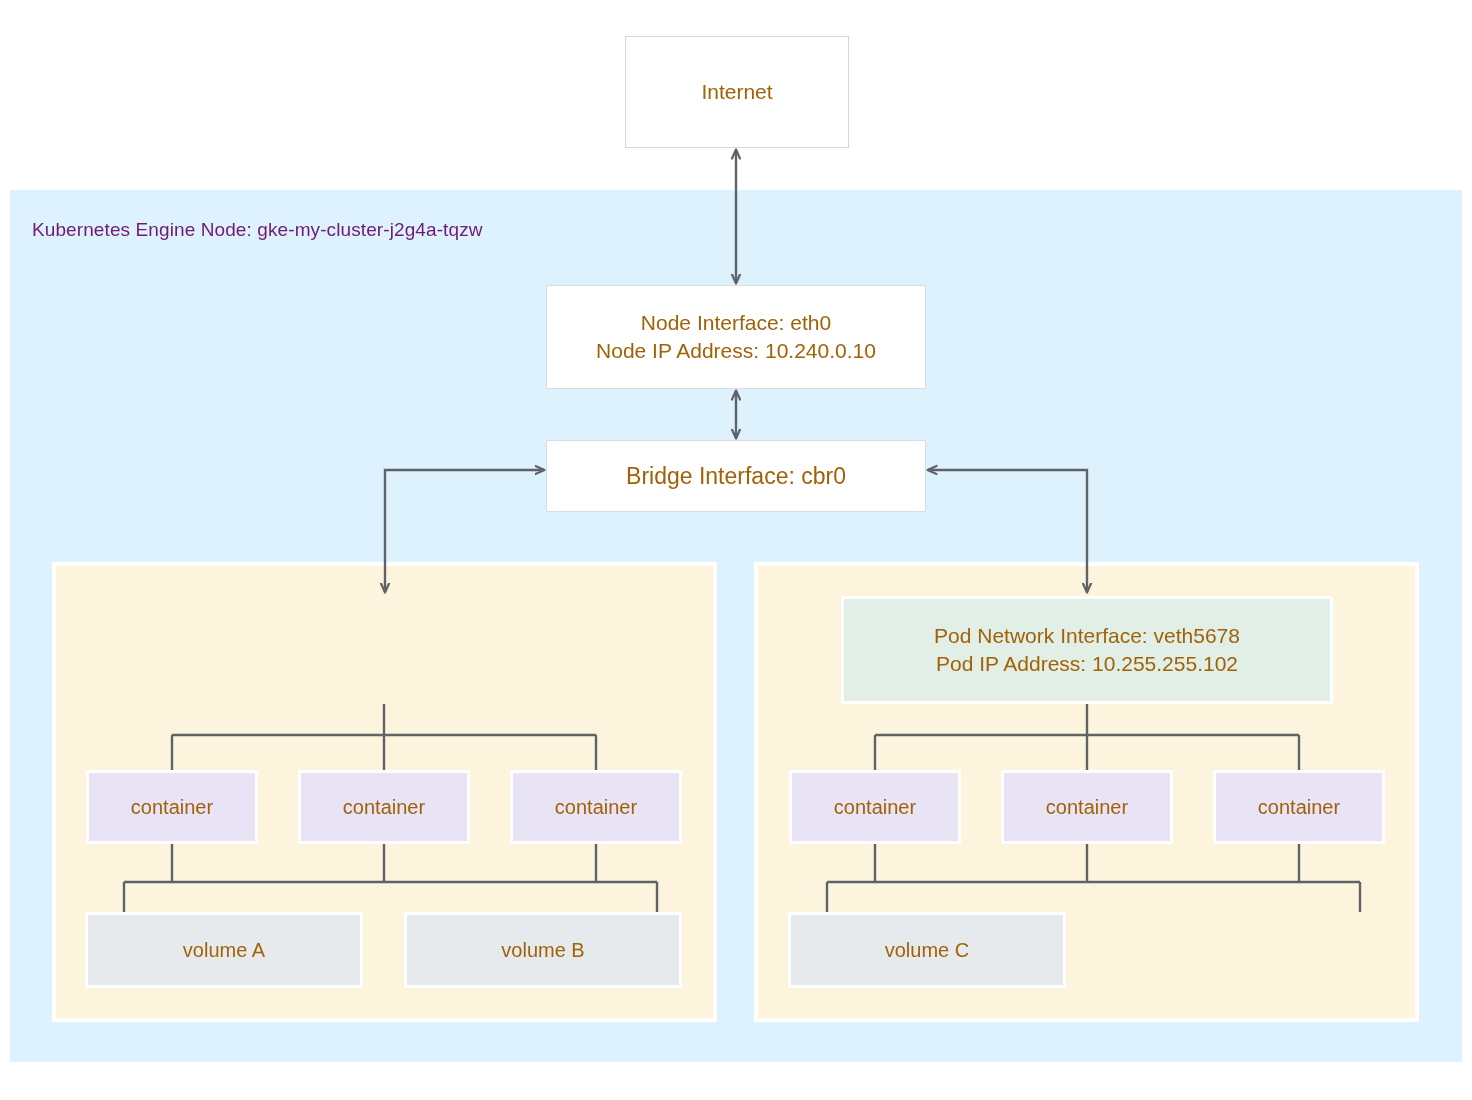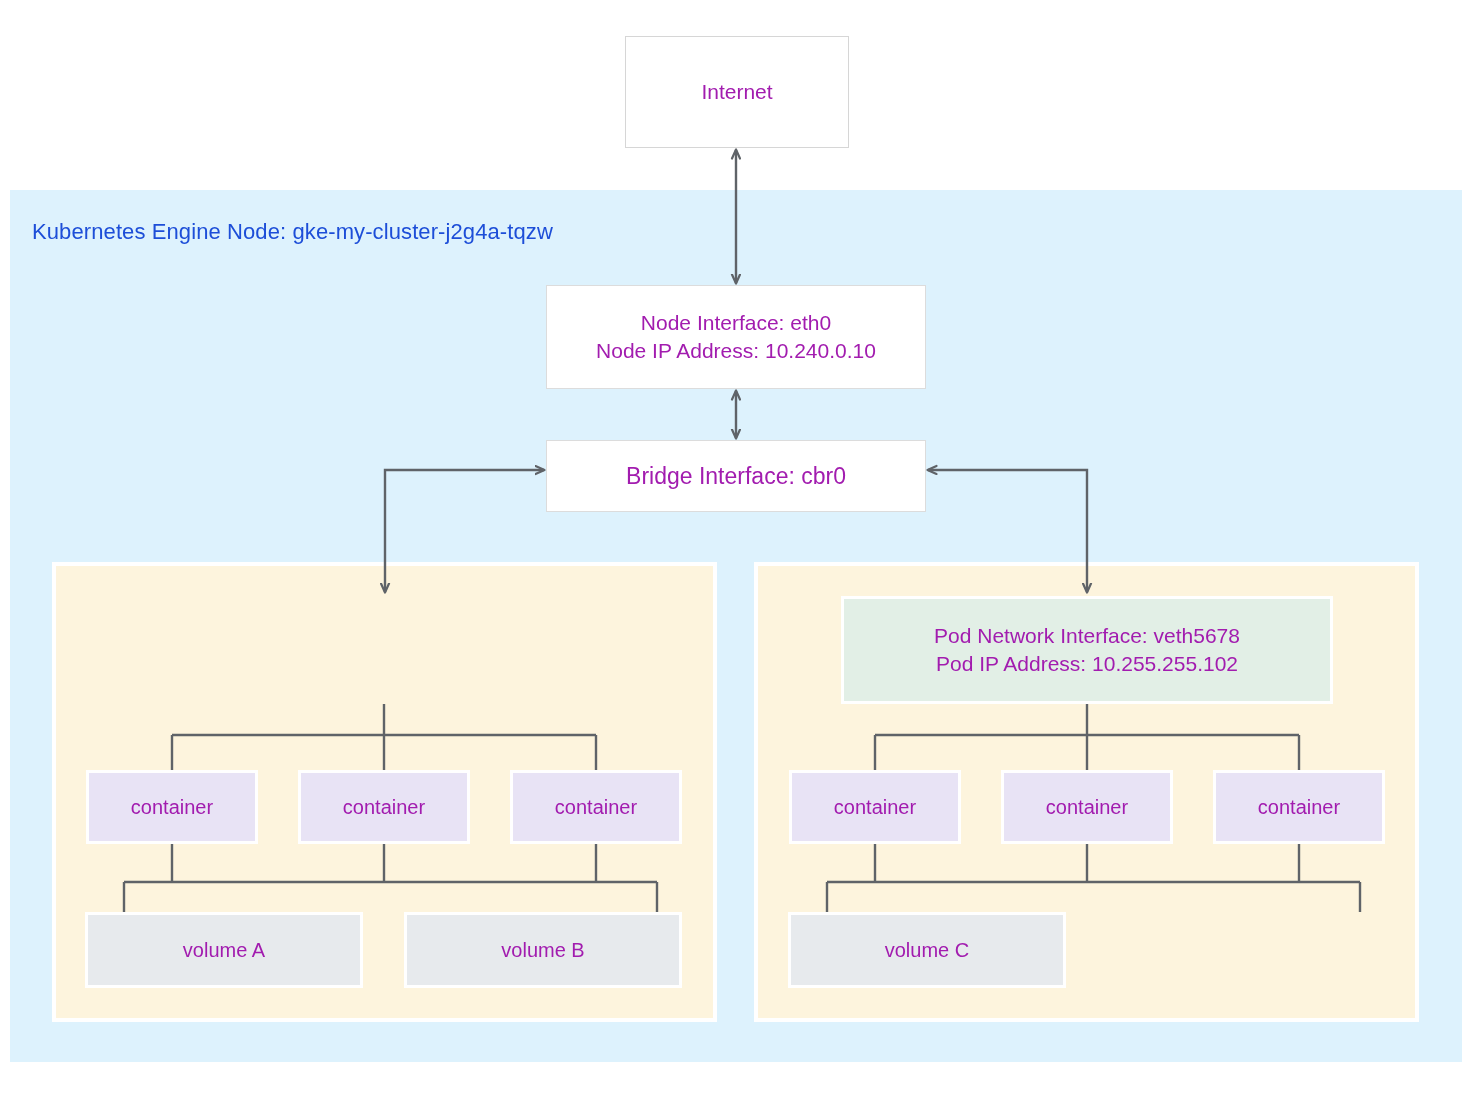--- a/index.html
+++ b/index.html
@@ -22,21 +22,21 @@
 
   
   .box {
     position: absolute;
     box-sizing: border-box;
     display: flex;
     flex-direction: column;
     align-items: center;
     justify-content: center;
     text-align: center;
-    color: #a21caf;
+    color: #a16207;
     line-height: 1.32;
   }
 
   
   .internet-box {
     left: 625px;
     top: 36px;
     width: 224px;
     height: 112px;
     background: #ffffff;
@@ -50,22 +50,22 @@
     left: 10px;
     top: 190px;
     width: 1452px;
     height: 872px;
     background: #ddf2fd;
   }
   .node-region-label {
     position: absolute;
     left: 32px;
     top: 219px;
-    font-size: 22px;
-    color: #1d4ed8;
+    font-size: 19px;
+    color: #701a75;
     letter-spacing: 0.1px;
   }
 
   
   .node-iface-box {
     left: 546px;
     top: 285px;
     width: 380px;
     height: 104px;
     background: #ffffff;

